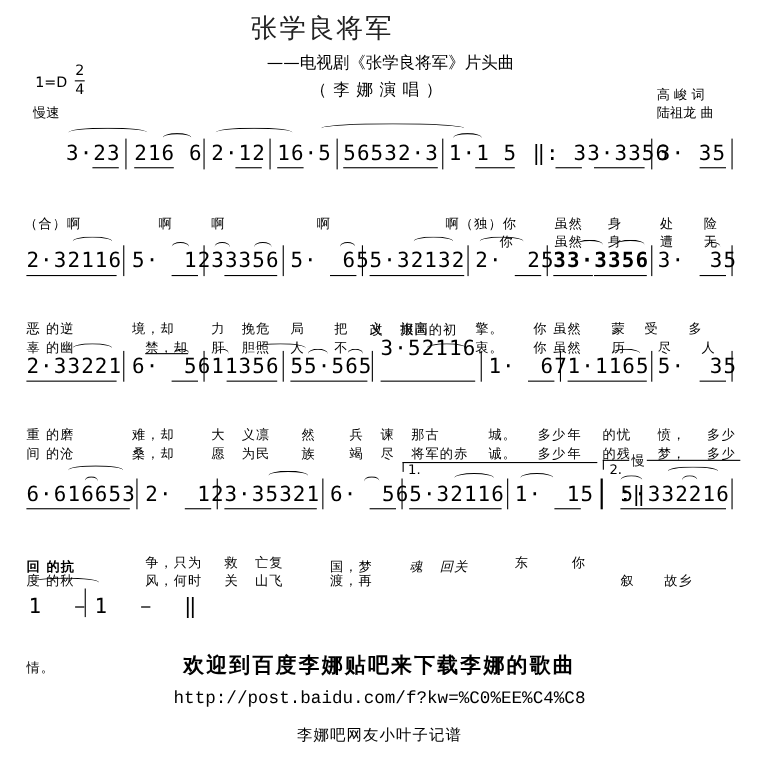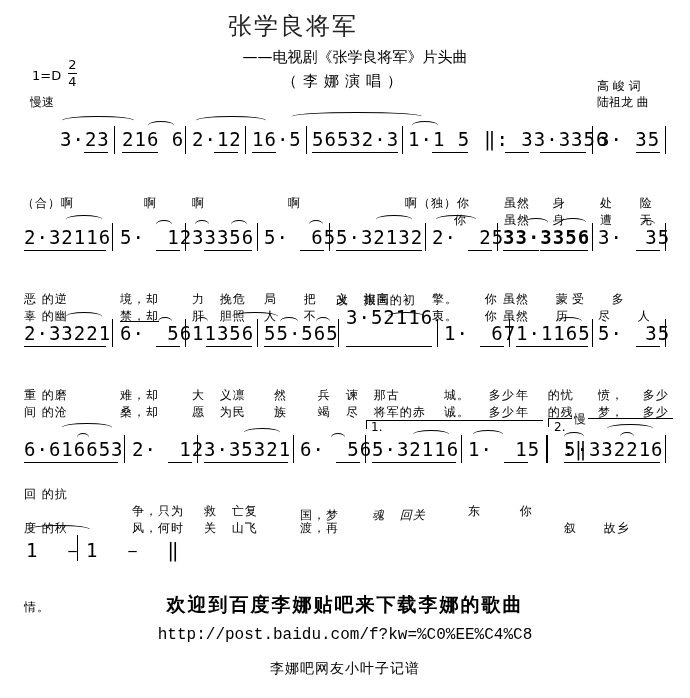--- a/index.html
+++ b/index.html
@@ -126,23 +126,23 @@
   <div class="ul" style="left:540px;top:250px;width:48px;"></div>
   <div class="ul" style="left:636px;top:250px;width:24px;"></div>
 
   <div class="abs lyr" style="left:24px;top:256px;">恶 的逆</div>
   <div class="abs lyr" style="left:120px;top:256px;word-spacing:14px;">境，却</div>
   <div class="abs lyr" style="left:192px;top:256px;word-spacing:10px;">力 挽危</div>
   <div class="abs lyr" style="left:264px;top:256px;word-spacing:22px;">局 把</div>
   <div class="abs lyr" style="left:336px;top:256px;word-spacing:10px;">义 旗高</div>
   <div class="abs lyr" style="left:432px;top:256px;word-spacing:22px;">擎。 你</div>
   <div class="abs lyr" style="left:503px;top:256px;word-spacing:22px;">虽然 蒙</div>
-  <div class="abs lyr" style="left:572px;top:256px;word-spacing:22px;text-align:right;">受 多</div>
+  <div class="abs lyr" style="left:586px;top:256px;word-spacing:22px;text-align:right;">受 多</div>
   <div class="abs lyr" style="left:24px;top:273px;">辜 的幽</div>
-  <div class="abs lyr" style="left:120px;top:273px;word-spacing:14px;text-decoration:underline;">禁，却</div>
+  <div class="abs lyr" style="left:132px;top:273px;word-spacing:14px;text-decoration:underline;">禁，却</div>
   <div class="abs lyr" style="left:192px;top:273px;word-spacing:10px;">肝 胆照</div>
   <div class="abs lyr" style="left:264px;top:273px;word-spacing:22px;">人 不</div>
   <div class="abs lyr" style="left:336px;top:257px;word-spacing:10px;">改 报国的初</div>
   <div class="abs lyr" style="left:432px;top:273px;word-spacing:22px;">衷。 你</div>
   <div class="abs lyr" style="left:503px;top:273px;word-spacing:22px;">虽然 历</div>
   <div class="abs lyr" style="left:598px;top:273px;word-spacing:22px;">尽 人</div>
 </div>
 
 <div>
   <div class="slur" style="left:66px;top:312px;width:36px;"></div>
@@ -231,21 +231,21 @@
   <div class="barline" style="left:665px;top:435px;height:28px;"></div>
 
   <div class="ul" style="left:24px;top:462px;width:94px;"></div>
   <div class="ul" style="left:168px;top:462px;width:24px;"></div>
   <div class="ul" style="left:204px;top:462px;width:84px;"></div>
   <div class="ul" style="left:336px;top:462px;width:24px;"></div>
   <div class="ul" style="left:372px;top:462px;width:84px;"></div>
   <div class="ul" style="left:504px;top:462px;width:24px;"></div>
   <div class="ul" style="left:564px;top:462px;width:96px;"></div>
 
-  <div class="abs lyr" style="left:24px;top:451px;">回 的抗</div>
+  <div class="abs lyr" style="left:24px;top:472px;font-weight:bold;">回 的抗</div>
   <div class="abs lyr" style="left:132px;top:468px;word-spacing:6px;">争，只为</div>
   <div class="abs lyr" style="left:204px;top:468px;word-spacing:10px;">救 亡复</div>
   <div class="abs lyr" style="left:300px;top:472px;word-spacing:10px;">国，梦</div>
   <div class="abs lyr" style="left:372px;top:472px;word-spacing:10px;font-style:italic;">魂 回关</div>
   <div class="abs lyr" style="left:468px;top:468px;word-spacing:34px;">东 你</div>
   <div class="abs lyr" style="left:24px;top:485px;">度 的秋</div>
   <div class="abs lyr" style="left:132px;top:485px;word-spacing:6px;">风，何时</div>
   <div class="abs lyr" style="left:204px;top:485px;word-spacing:10px;">关 山飞</div>
   <div class="abs lyr" style="left:300px;top:485px;word-spacing:10px;">渡，再</div>
   <div class="abs lyr" style="left:564px;top:485px;word-spacing:22px;">叙 故乡</div>

